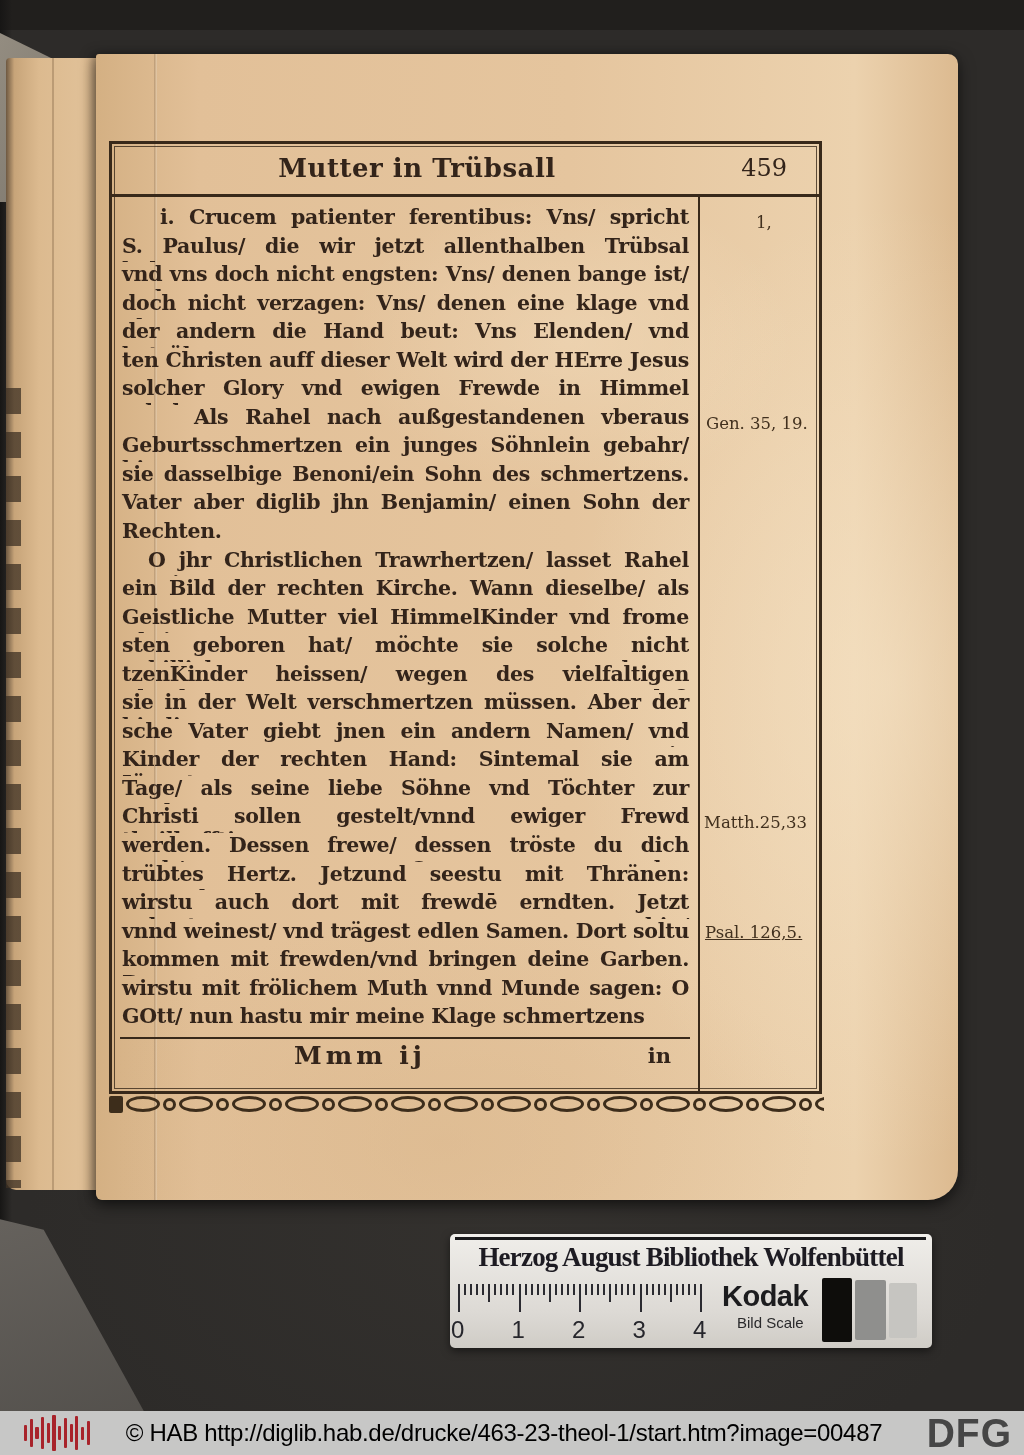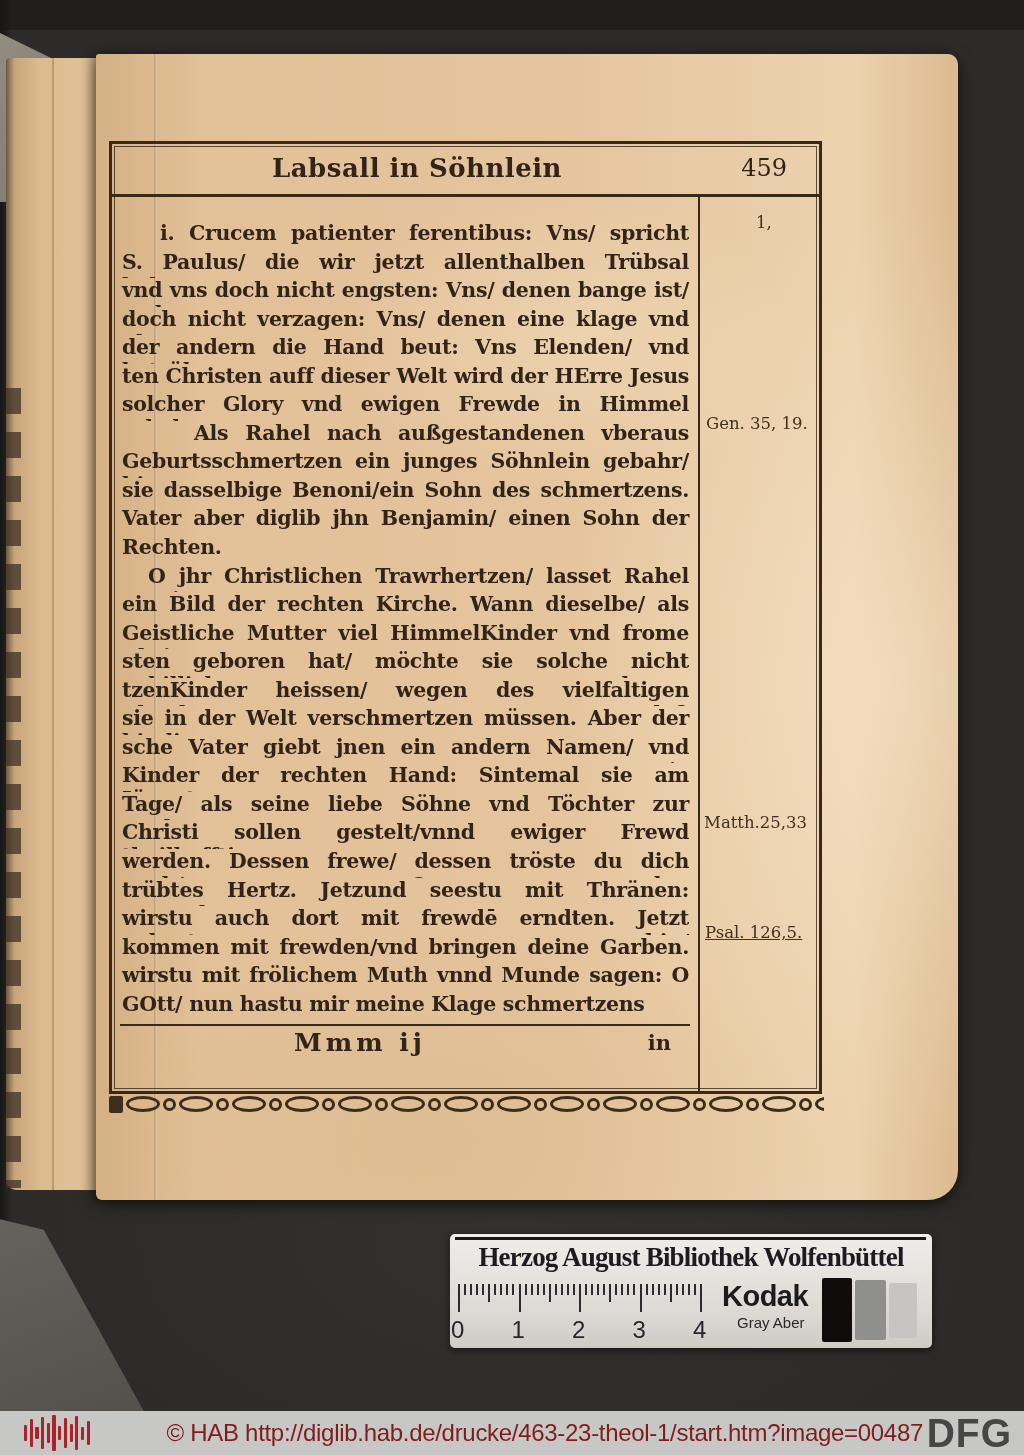--- a/index.html
+++ b/index.html
@@ -41,21 +41,21 @@
   #frame{position:absolute;left:13px;top:87px;width:707px;height:947px;border:3px solid #38291a;}
   #frame .inner-rule{position:absolute;inset:2px;border:1.5px solid rgba(56,41,26,.8);pointer-events:none;}
   
   #running-head{position:absolute;left:0;top:0;width:100%;height:50px;border-bottom:3px solid #38291a;}
   #head-title{position:absolute;left:140px;width:330px;top:9px;text-align:center;
     font:700 26px "DejaVu Serif", serif;color:#33241a;letter-spacing:.5px;}
   #page-number{position:absolute;right:32px;top:10px;font:400 24px "DejaVu Serif", serif;color:#33241a;}
   
   #content-row{position:absolute;left:0;top:53px;right:0;bottom:0;display:flex;}
   #main-col{width:588px;position:relative;border-right:2px solid #38291a;box-sizing:border-box;}
-  #text-lines{padding-top:24px;}
+  #text-lines{padding-top:8px;}
   .text-line{height:28.55px;line-height:28.55px;padding:0 9px 0 10px;overflow:hidden;
     font:700 20.5px "DejaVu Serif", serif;color:#33241a;letter-spacing:-0.3px;white-space:nowrap;}
   .text-line.just{text-align:justify;text-align-last:justify;white-space:normal;}
   #bottom-rule{margin:4px 8px 0 8px;border-top:2.5px solid #38291a;}
   #signature-row{position:relative;height:36px;}
   #signature{position:absolute;left:0;right:90px;top:2px;text-align:center;
     font:700 25px "DejaVu Serif", serif;color:#33241a;letter-spacing:4px;}
   #catchword{position:absolute;right:27px;top:4px;font:700 21px "DejaVu Serif", serif;color:#33241a;}
   #margin-col{flex:1;position:relative;}
   .margin-note{position:absolute;font:400 16.5px "DejaVu Serif", serif;color:#41301e;white-space:nowrap;}
@@ -78,22 +78,22 @@
     font:400 24px "Liberation Sans", sans-serif;color:#26262c;}
   #kodak-wordmark{position:absolute;left:272px;top:46px;font:700 29px "Liberation Sans", sans-serif;color:#1c1c1e;letter-spacing:-0.5px;}
   #kodak-sub{position:absolute;left:287px;top:80px;font:400 15px "Liberation Sans", sans-serif;color:#2a2a2c;}
   #patch-black{position:absolute;left:372px;top:44px;width:30px;height:64px;background:#0e0d0b;border-radius:2px;}
   #patch-gray{position:absolute;left:405px;top:46px;width:31px;height:60px;background:#8f8f8d;border-radius:2px;}
   #patch-light{position:absolute;left:439px;top:49px;width:28px;height:55px;background:#c6c5c1;border-radius:2px;}
   
   #footer-bar{left:0;top:1411px;width:1024px;height:44px;background:#c7c7c6;}
   #hab-logo{position:absolute;left:24px;top:0;height:44px;display:flex;align-items:center;gap:2.5px;}
   #hab-logo span{width:3.2px;background:#a8232a;border-radius:1px;}
-  #footer-url{position:absolute;left:110px;right:101px;top:8px;text-align:right;
-    font:400 24px "Liberation Sans", sans-serif;color:#7f1d1d;letter-spacing:-0.3px;white-space:nowrap;}
+  #footer-url{position:absolute;left:110px;right:126px;top:8px;text-align:center;
+    font:400 24px "Liberation Sans", sans-serif;color:#000000;letter-spacing:-0.3px;white-space:nowrap;}
   #dfg-logo{position:absolute;right:12px;top:0;font:700 39px "Liberation Sans", sans-serif;
     color:#464646;letter-spacing:1px;transform:scaleY(1.05);}
 </style>
 </head>
 <body>
 
 <div id="top-strip" class="abs"></div>
 <div id="left-shadow" class="abs"></div>
 <div id="cover-corner-tl" class="abs"></div>
 <div id="cover-corner-bl" class="abs"></div>
@@ -104,21 +104,21 @@
   <div class="edge-streak" style="left:104px;"></div>
 </div>
 
 <div id="book-page" class="abs">
   <div class="crease"></div>
 
   <div id="frame">
     <div class="inner-rule"></div>
 
     <div id="running-head">
-      <div id="head-title">Labsall in Söhnlein</div>
+      <div id="head-title">Mutter in Trübsall</div>
       <div id="page-number">459</div>
     </div>
 
     <div id="content-row">
       <div id="main-col">
         <div id="text-lines">
             <div class="text-line just" style="padding-left: 48px;">i.  Crucem patienter ferentibus: Vns/ spricht</div>
             <div class="text-line just">S. Paulus/ die wir jetzt allenthalben Trübsal haben/</div>
             <div class="text-line just">vnd vns doch nicht engsten: Vns/ denen bange ist/ vnd</div>
             <div class="text-line just">doch nicht verzagen: Vns/ denen eine klage vnd plage</div>
@@ -136,20 +136,21 @@
             <div class="text-line just">sten geboren hat/ möchte sie solche nicht vnbillich schmer-</div>
             <div class="text-line just">tzenKinder heissen/ wegen des vielfaltigen Elendes/ daß</div>
             <div class="text-line just">sie in der Welt verschmertzen müssen. Aber der himli-</div>
             <div class="text-line just">sche Vater giebt jnen ein andern Namen/ vnd nennet sie</div>
             <div class="text-line just">Kinder der rechten Hand: Sintemal sie am Jüngsten</div>
             <div class="text-line just">Tage/ als seine liebe Söhne vnd Töchter zur Rechten</div>
             <div class="text-line just">Christi sollen gestelt/vnnd ewiger Frewd theilhafftig</div>
             <div class="text-line just">werden. Dessen frewe/ dessen tröste du dich auch/ O be-</div>
             <div class="text-line just">trübtes Hertz. Jetzund seestu mit Thränen: Darumb</div>
             <div class="text-line just">wirstu auch dort mit frewdē erndten. Jetzt gehestu hin/</div>
+            <div class="text-line just">vnnd weinest/ vnd trägest edlen Samen. Dort soltu</div>
             <div class="text-line just">kommen mit frewden/vnd bringen deine Garben. Da</div>
             <div class="text-line just">wirstu mit frölichem Muth vnnd Munde sagen: O</div>
             <div class="text-line">GOtt/ nun hastu mir meine Klage schmertzens</div>
           </div>
         <div id="bottom-rule"></div>
         <div id="signature-row">
           <div id="signature">Mmm ij</div>
           <div id="catchword">in</div>
         </div>
       </div>
@@ -239,21 +240,21 @@
       <div class="tick" style="left: 229.9px; height: 11px;"></div>
       <div class="tick" style="left: 235.95px; height: 11px;"></div>
       <div class="tick" style="left: 242px; height: 28px;"></div>
       <div class="ruler-num" style="left: 0px;">0</div>
       <div class="ruler-num" style="left: 60.5px;">1</div>
       <div class="ruler-num" style="left: 121px;">2</div>
       <div class="ruler-num" style="left: 181.5px;">3</div>
       <div class="ruler-num" style="left: 242px;">4</div>
     </div>
   <div id="kodak-wordmark">Kodak</div>
-  <div id="kodak-sub">Gray Aber</div>
+  <div id="kodak-sub">Bild Scale</div>
   <div id="patch-black"></div>
   <div id="patch-gray"></div>
   <div id="patch-light"></div>
 </div>
 
 <div id="footer-bar" class="abs">
   <div id="hab-logo">
       <span style="height: 16px;"></span>
       <span style="height: 28px;"></span>
       <span style="height: 12px;"></span>

